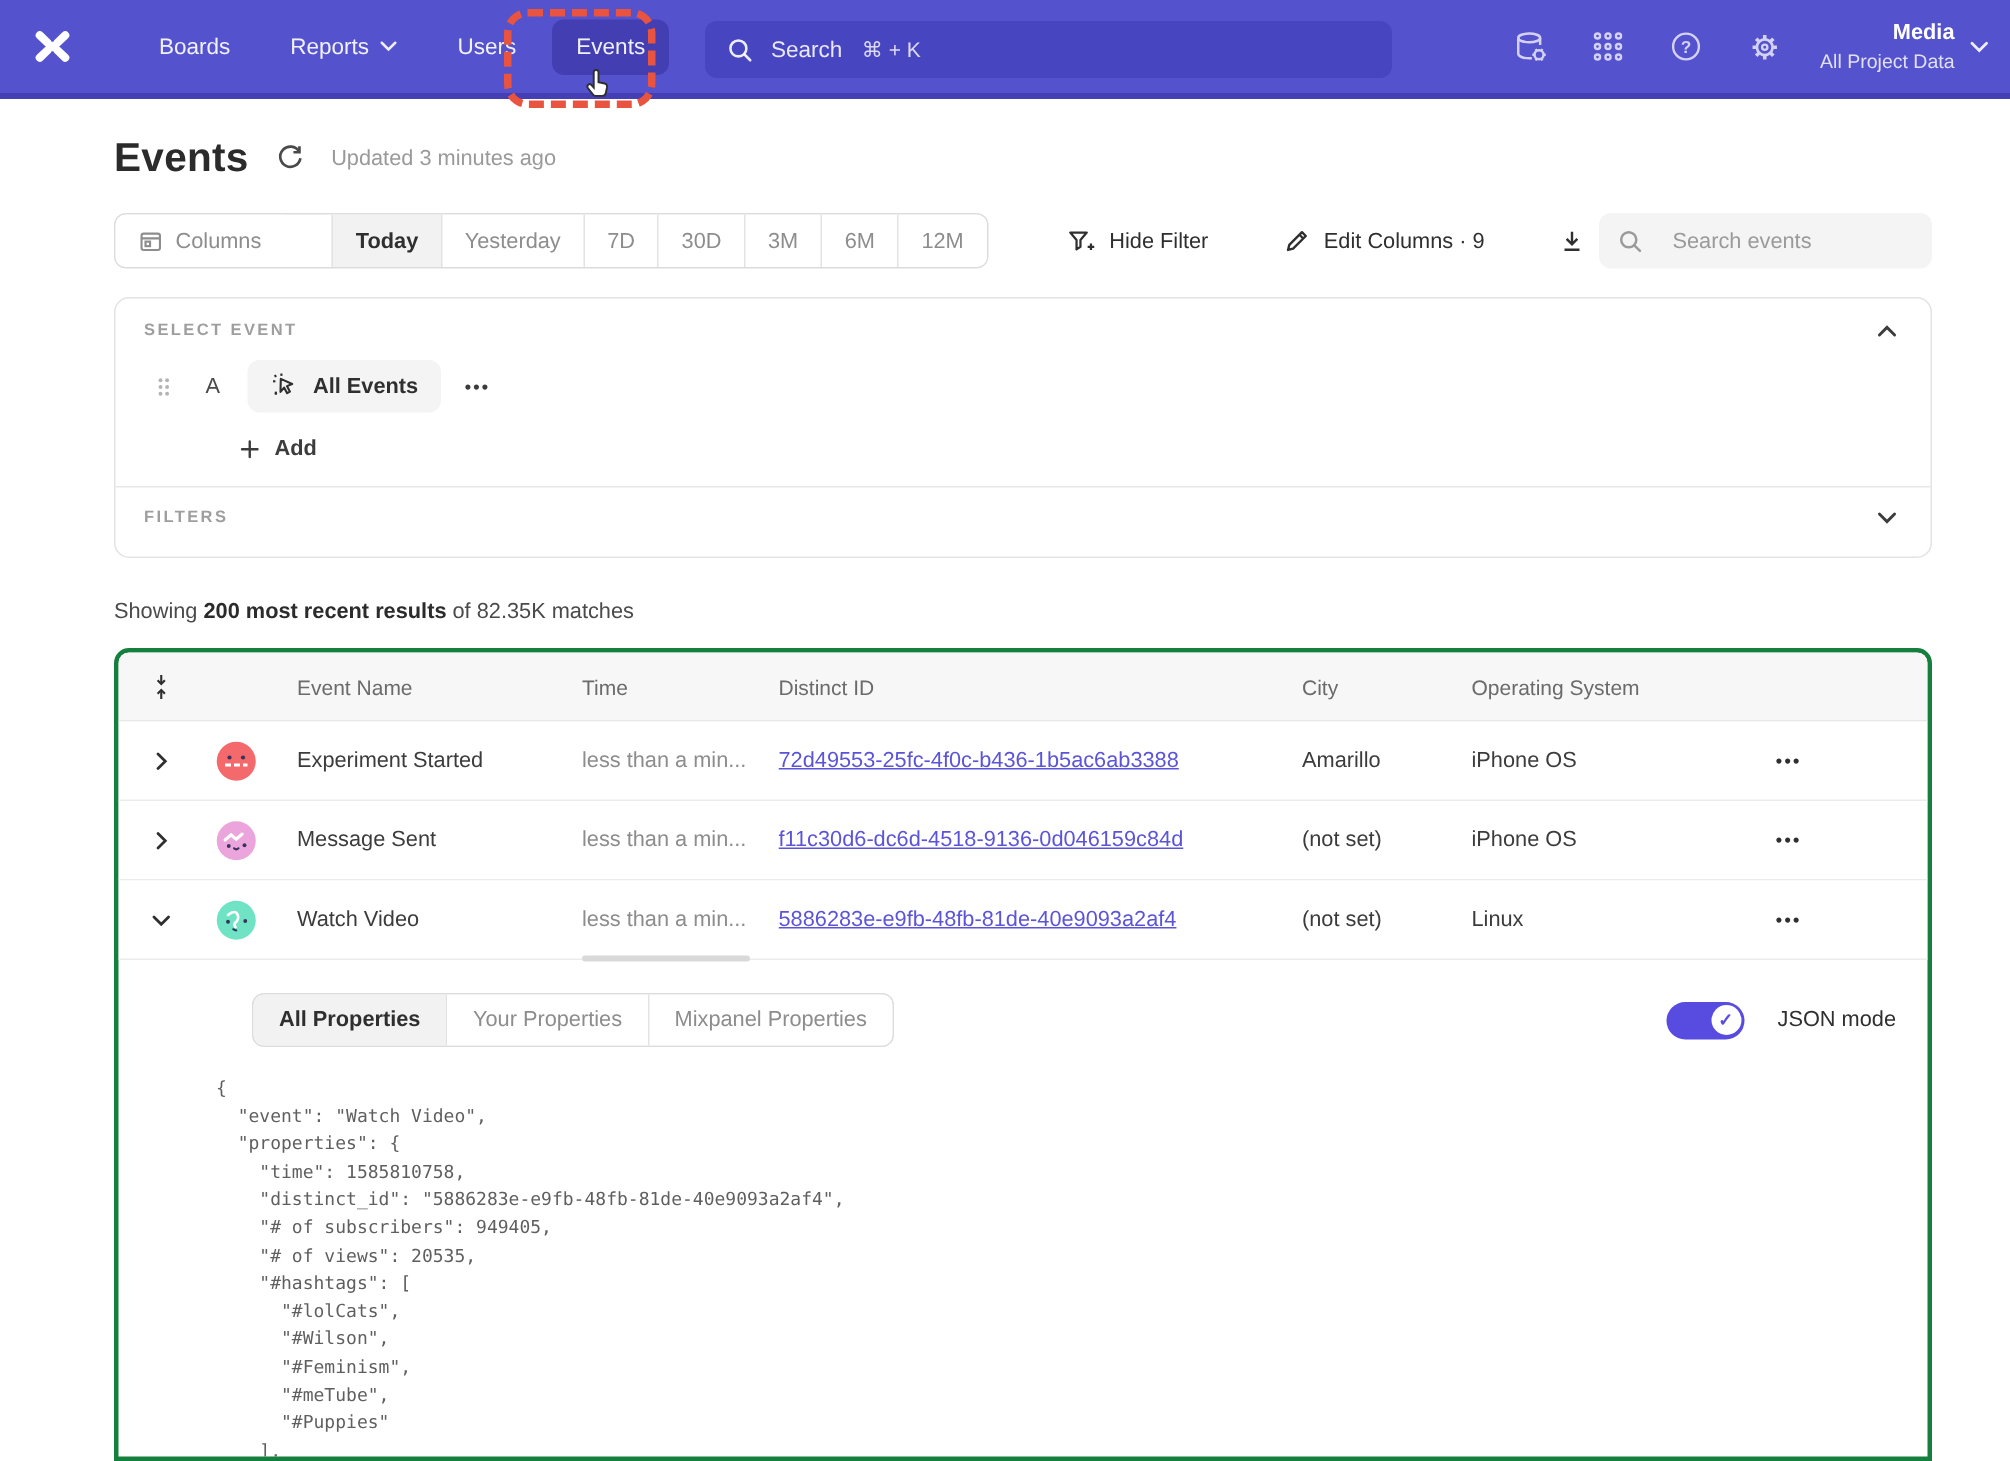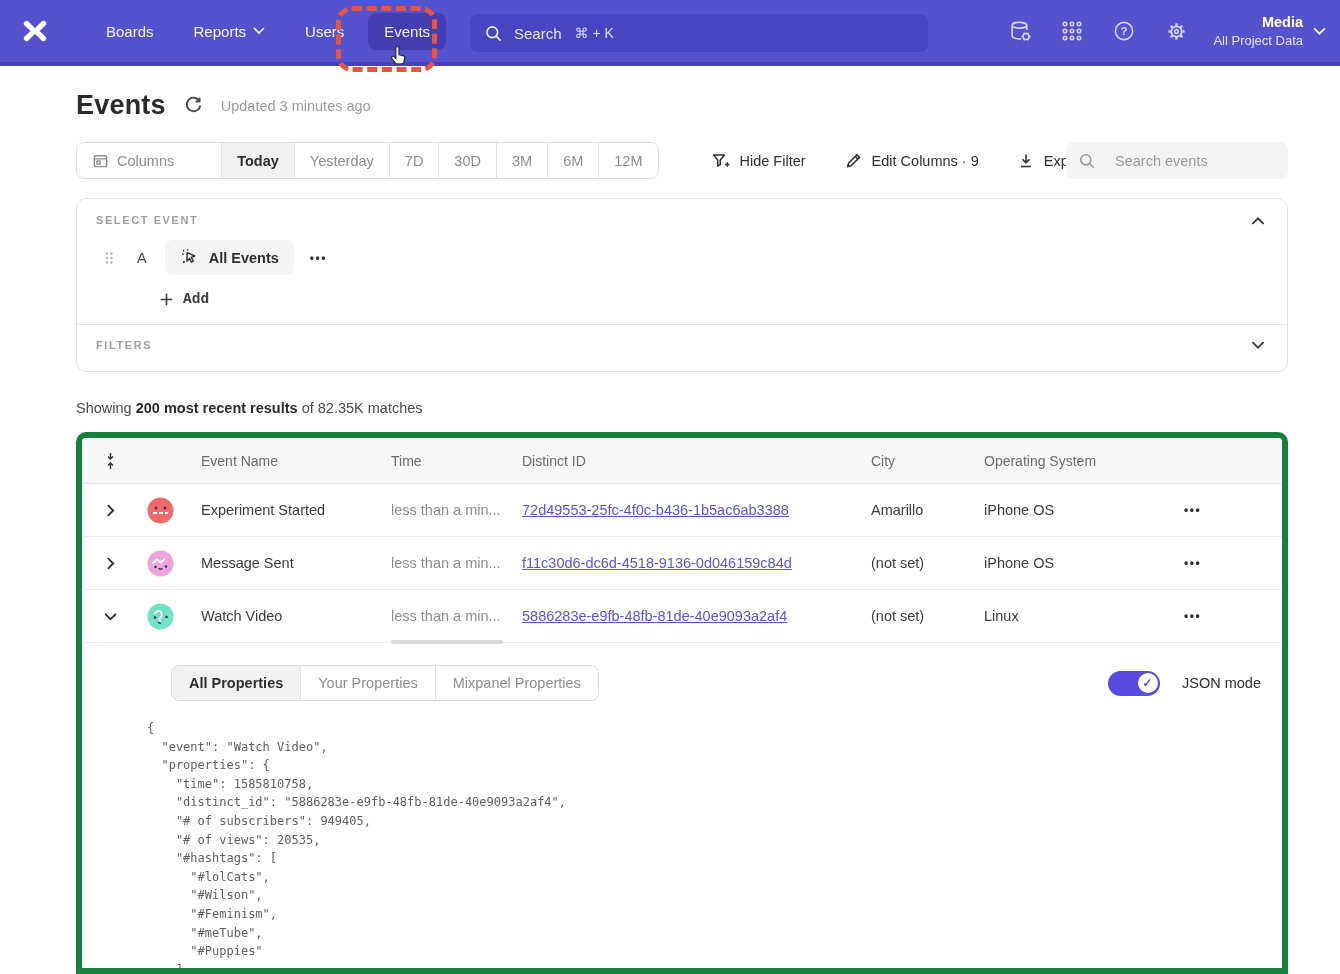--- a/index.html
+++ b/index.html
@@ -46,21 +46,21 @@
   
   .toolbar { position:absolute; left:76px; top:142px; width:1212px; height:37px;
     display:flex; align-items:center; }
   .segmented { display:flex; align-items:stretch; height:37px;
     border:1px solid #dcdcdc; border-radius:8px; overflow:hidden; background:#fff; }
   .segment { display:flex; align-items:center; gap:8px; padding:0 15px;
     font-size:14.5px; color:#8d8d8d; cursor:pointer; border-left:1px solid #e3e3e3;
     background:#fff; white-space:nowrap; }
   .segment:first-child { border-left:none; }
   .segment.selected { background:#f2f2f2; color:#2f2f2f; font-weight:bold;margin-left:32px; }
-  .tool-actions { display:flex; align-items:center; margin-left:52px; gap:38px; }
+  .tool-actions { display:flex; align-items:center; margin-left:52px; gap:49px; }
   .tool-btn { display:flex; align-items:center; gap:9px; font-size:14.5px;
     color:#2f2f2f; cursor:pointer; white-space:nowrap; }
   .search-events { position:absolute; right:0; top:0; width:222px; height:37px;
     background:#f4f4f4; border-radius:8px; display:flex; align-items:center;
     padding:0 12px; gap:19px; }
   .search-events input { border:none; outline:none; background:transparent;
     font-size:14.5px; color:#3c3c3c; width:160px;
     font-family:"Liberation Sans", sans-serif; }
   .search-events input::placeholder { color:#9a9a9a; }
 
@@ -73,33 +73,33 @@
     padding:15px 22px 0 19px; }
   .qb-event-row { display:flex; align-items:center; margin:14px 0 0 26px; gap:0; }
   .drag-handle { cursor:grab; display:flex; margin-right:22px; }
   .event-letter { font-size:14.5px; color:#4a4a4a; margin-right:18px; }
   .event-chip { display:flex; align-items:center; gap:9px; background:#f4f4f4;
     border-radius:8px; height:35px; padding:0 15px; cursor:pointer; }
   .event-chip-label { font-size:14.5px; font-weight:bold; color:#2f2f2f; }
   .more-dots { font-size:12px; letter-spacing:1.5px; color:#3c3c3c; margin-left:16px;
     cursor:pointer; font-weight:bold; }
   .add-btn { display:flex; align-items:center; gap:9px; margin:16px 0 0 82px;
-    cursor:pointer; font-size:14.5px; color:#3c3c3c; font-weight:bold; width:70px;font-family:Liberation Mono, monospace; }
+    cursor:pointer; font-size:14.5px; color:#3c3c3c; font-weight:bold; width:70px; }
   .qb-divider { border-top:1px solid #e7e7e7; margin-top:17px; }
   .qb-filters-row { display:flex; align-items:center; justify-content:space-between;
     padding:14px 22px 0 19px; cursor:pointer; }
 
   
   .results-line { position:absolute; left:76px; top:400px; font-size:14.5px;
     color:#4a4a4a; }
   .results-line b { color:#2b2b2b; }
 
   
   .table-card { position:absolute; left:76px; top:432px; width:1212px; height:542px;
-    border:6px solid #15803d; border-radius:10px 10px 0 0; background:#fff;
+    border:3px solid #15803d; border-radius:10px 10px 0 0; background:#fff;
     overflow:hidden; }
   .tgrid { display:grid;
     grid-template-columns:56px 44px 209px 131px 349px 113px 200px 1fr;
     align-items:center; }
   .thead { height:46px; background:#f7f7f7; border-bottom:1px solid #e7e7e7;
     color:#6b6b6b; font-size:14px; }
   .th { padding-left:19px; }
   .trow { height:53px; border-bottom:1px solid #ececec; position:relative;
     background:#fff; }
   .cell-center { display:flex; justify-content:center; align-items:center; }

